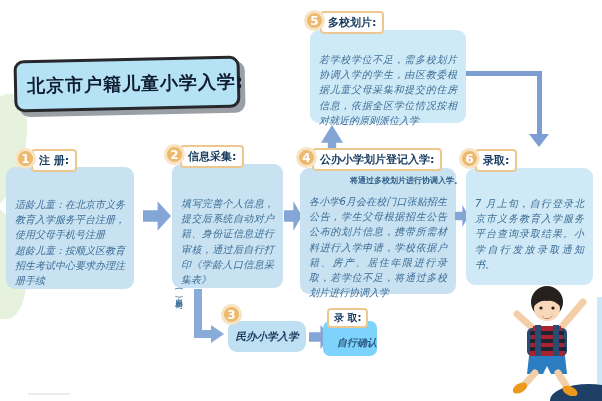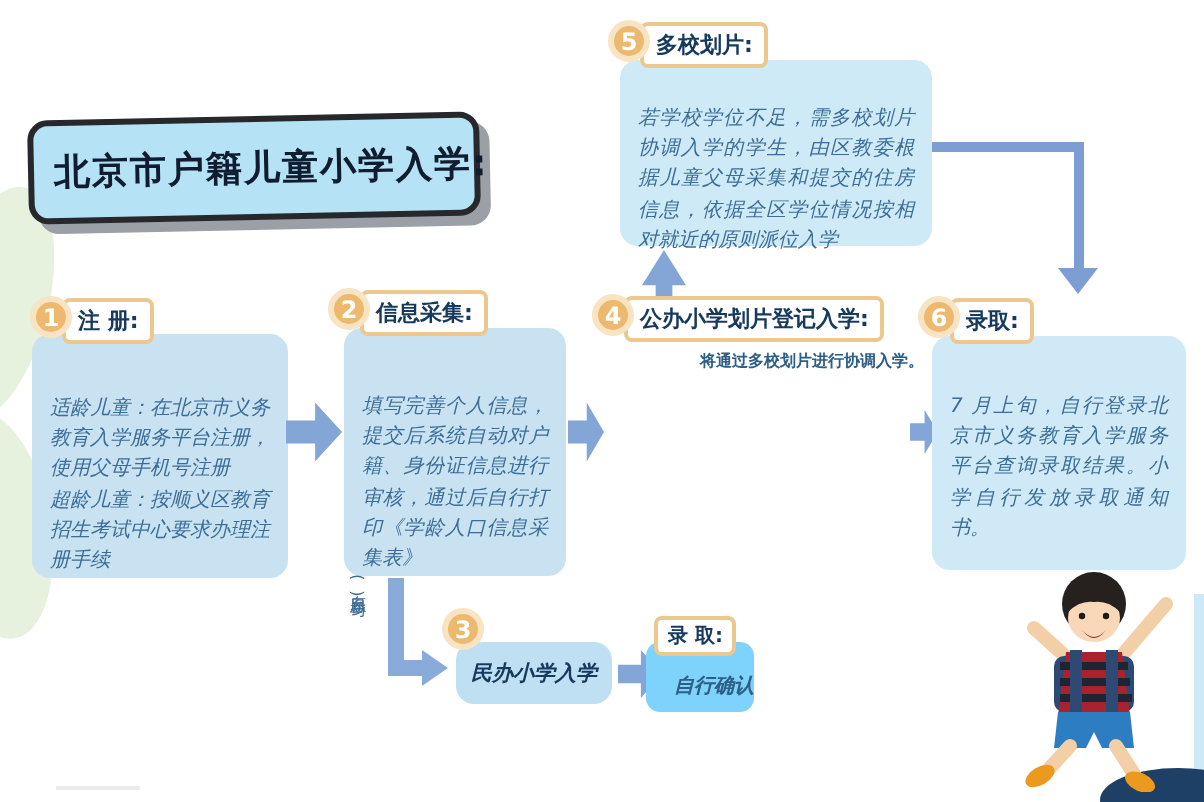--- a/index.html
+++ b/index.html
@@ -95,40 +95,43 @@
   <div class="right-strip"></div>
   <div class="navy-ellipse"></div>
   <div class="bottom-line"></div>
 
   <div class="title-box">北京市户籍儿童小学入学:</div>
 
   <div class="heading" style="left:15px; top:148px;">
     <div class="num-badge">1</div>
     <div class="step-label">注 册:</div>
   </div>
-  <div class="card" style="left:16px; top:167px; width:128px; height:122px; padding:30px 9px 6px;">
+  <div class="card" style="left:6px; top:167px; width:128px; height:122px; padding:30px 9px 6px;">
     <div class="body">适龄儿童：在北京市义务教育入学服务平台注册，使用父母手机号注册</div>
     <div class="body">超龄儿童：按顺义区教育招生考试中心要求办理注册手续</div>
   </div>
 
   <div class="arrow-right" style="left:143px; top:200px; width:28px; height:32px;"></div>
 
   <div class="heading" style="left:164px; top:144px;">
     <div class="num-badge">2</div>
     <div class="step-label">信息采集:</div>
   </div>
   <div class="card" style="left:172px; top:164px; width:111px; height:124px; padding:32px 9px 6px;">
     <div class="body">填写完善个人信息，提交后系统自动对户籍、身份证信息进行审核，通过后自行打印《学龄人口信息采集表》</div>
   </div>
 
   <div class="arrow-right" style="left:284px; top:200px; width:18px; height:32px;"></div>
 
   <div class="heading" style="left:296px; top:147px;">
     <div class="num-badge">4</div>
     <div class="step-label">公办小学划片登记入学:</div>
+  </div>
+  <div class="card" style="left:300px; top:168px; width:156px; height:126px; padding:26px 9px 6px;">
+    <div class="body">各小学6月会在校门口张贴招生公告，学生父母根据招生公告公布的划片信息，携带所需材料进行入学申请，学校依据户籍、房产、居住年限进行录取，若学位不足，将通过多校划片进行协调入学</div>
   </div>
 
   <div class="arrow-right" style="left:455px; top:204px; width:14px; height:24px;"></div>
 
   <div class="arrow-up" style="left:321px; top:125px; width:22px; height:42px;"></div>
   <div class="note" style="left:350px; top:124px;margin-top:36px;">
     <div>若学位不足,</div>
     <div>将通过多校划片进行协调入学。</div>
   </div>
 

